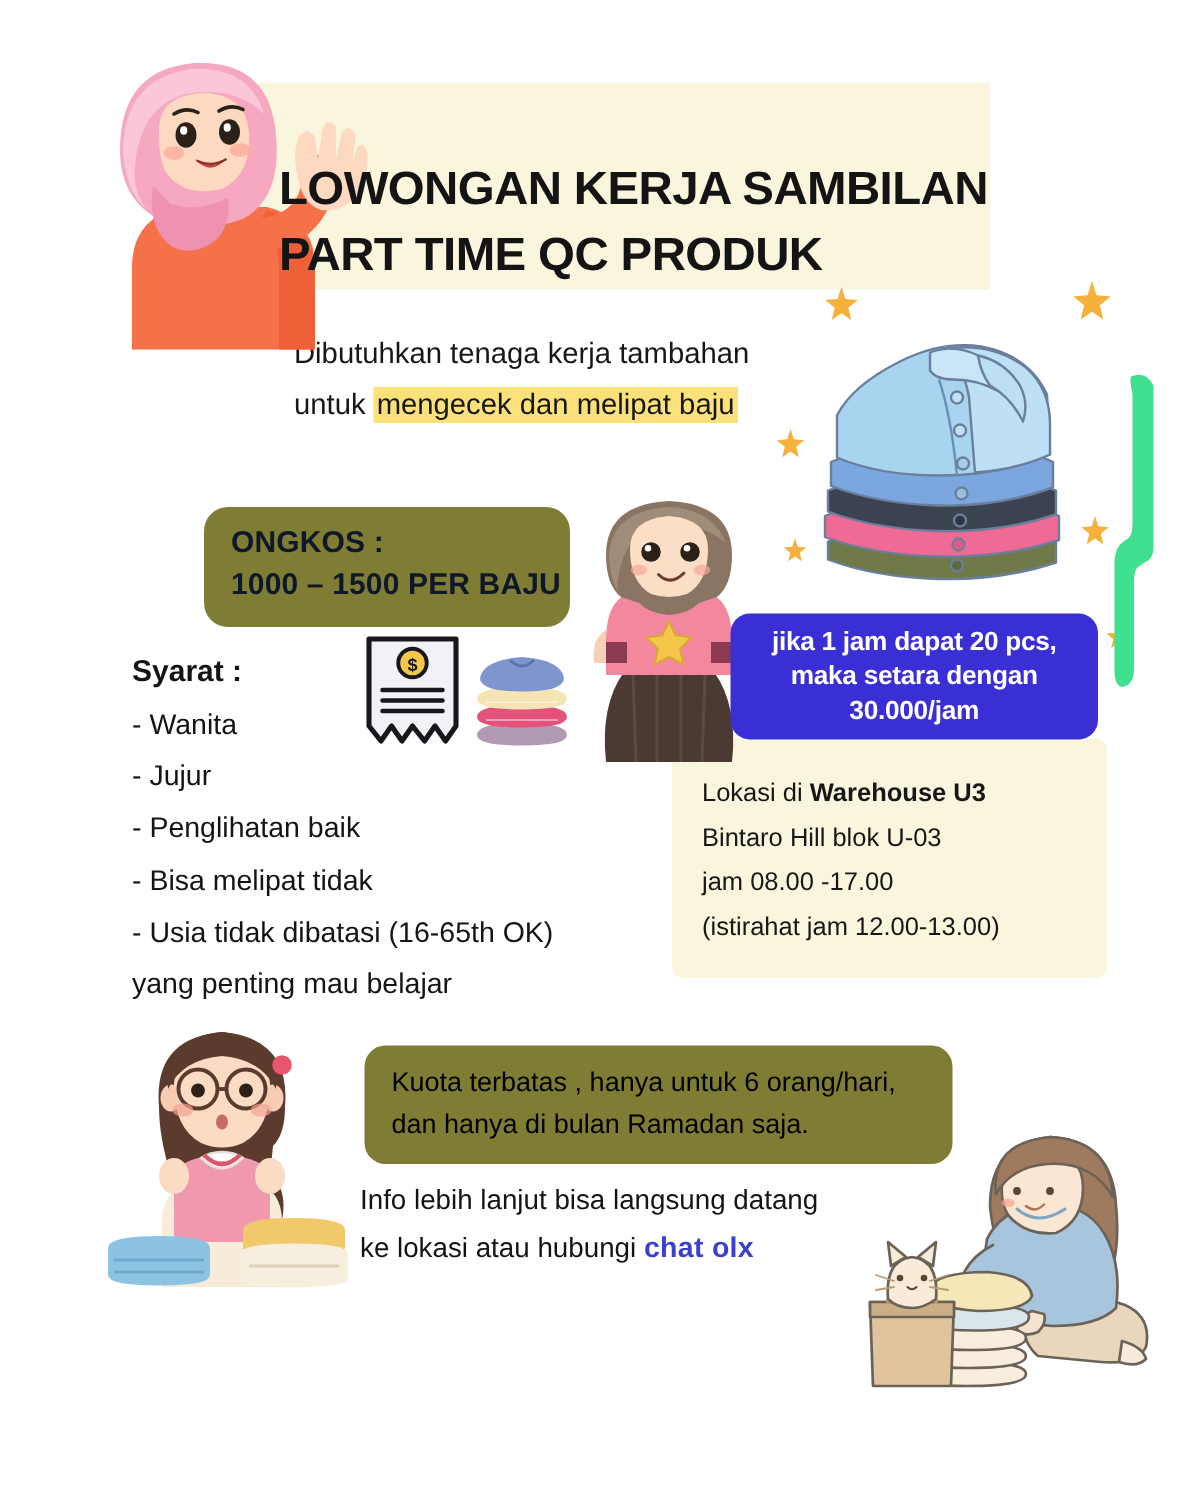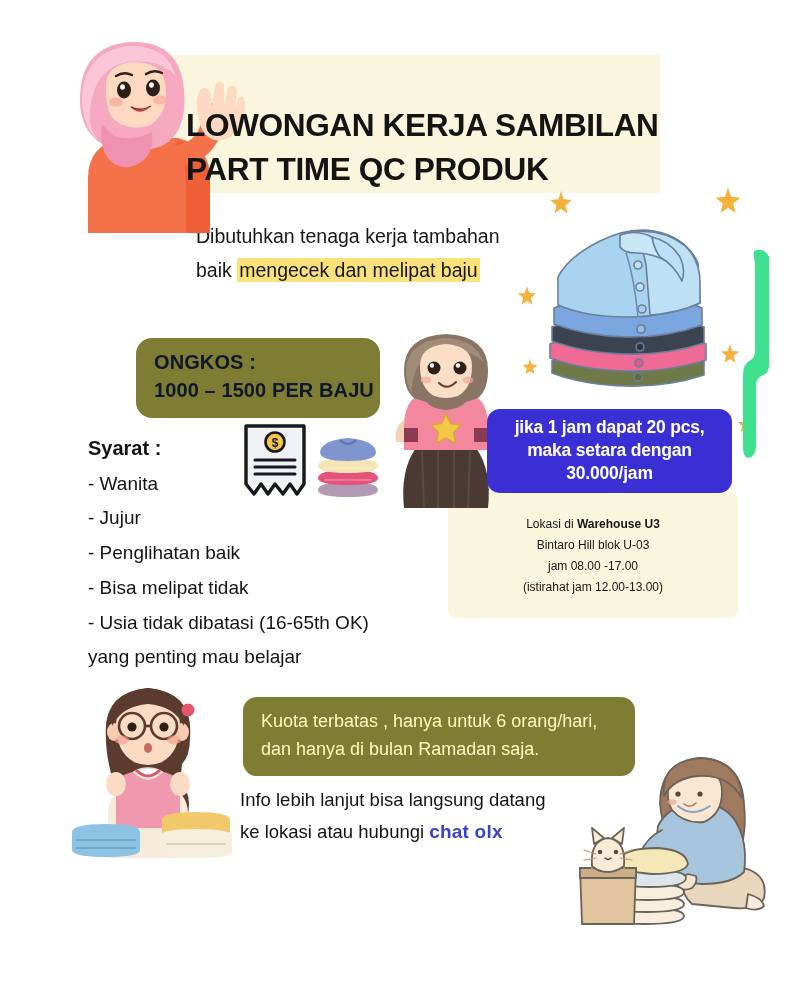--- a/index.html
+++ b/index.html
@@ -73,30 +73,30 @@
     font-size:19px;line-height:1.83;color:#141414;z-index:5;
   }
   .syarat-title{font-weight:bold;font-size:20px;}
 
   
   .lokasi-box{
     position:absolute;left:448px;top:492px;width:290px;
     background:#faf5dd;border-radius:8px;
     padding:22px 20px 20px 20px;box-sizing:border-box;
   }
-  .lokasi-line{font-size:12px;line-height:1.74;color:#171717;text-align:center;}
+  .lokasi-line{font-size:17px;line-height:1.74;color:#171717;}
   .lokasi-line b{font-weight:bold;}
 
   
   .kuota-box{
     position:absolute;left:243px;top:697px;width:392px;
     background:#7e7d33;border-radius:14px;
     padding:11px 18px 12px 18px;box-sizing:border-box;z-index:6;
   }
-  .kuota-line{color:#fef9c3;font-size:18px;line-height:1.55;}
+  .kuota-line{color:#000000;font-size:18px;line-height:1.55;}
 
   
   .info{
     position:absolute;left:240px;top:784px;width:400px;
     font-size:18.5px;line-height:1.72;color:#141414;z-index:6;
   }
   .chat-olx{color:#3a3fd0;font-weight:bold;font-size:19px;letter-spacing:0.2px;}
 
   
   .ill{position:absolute;}
@@ -189,21 +189,21 @@
       <path d="M73 79 Q83 84 93 78" stroke="#8e2d2a" stroke-width="1.4" fill="none"></path>
 
       <path d="M118 128 Q140 126 150 108 Q156 96 152 86" stroke="#f4714a" stroke-width="22" fill="none" stroke-linecap="round"></path>
       <path d="M141 92 Q136 72 142 62 Q148 56 152 64 L154 78 L157 58 Q160 50 166 56 L166 78 L170 60 Q175 54 179 62 L177 82 L180 70 Q185 66 187 74 Q188 90 180 102 Q170 114 156 112 Q144 108 141 92 Z" fill="#fcd9c0"></path>
     </svg>
   </div>
 
   <div class="intro">
     <div>Dibutuhkan tenaga kerja tambahan</div>
     <div>
-      <span>baik </span><span class="hl">mengecek dan melipat baju</span>
+      <span>untuk </span><span class="hl">mengecek dan melipat baju</span>
     </div>
   </div>
 
   <div class="ill" id="shirt-stack-big">
     <svg viewBox="0 0 200 190" width="200" height="190">
       <g stroke="#6a7f9e" stroke-width="1.6" stroke-linejoin="round">
 
         <path d="M24 168 L24 156 Q60 142 100 142 Q144 142 176 156 L176 170 Q140 182 98 181 Q56 180 24 168 Z" fill="#6f7a48"></path>
 
         <path d="M22 153 L22 139 Q58 125 100 125 Q144 125 178 139 L178 155 Q142 167 98 166 Q54 165 22 153 Z" fill="#ef6a94"></path>

